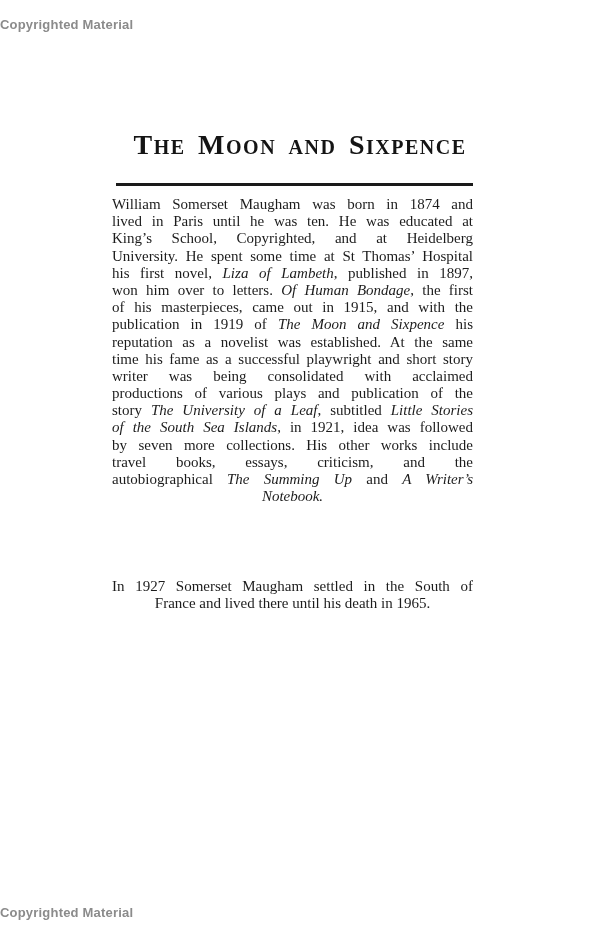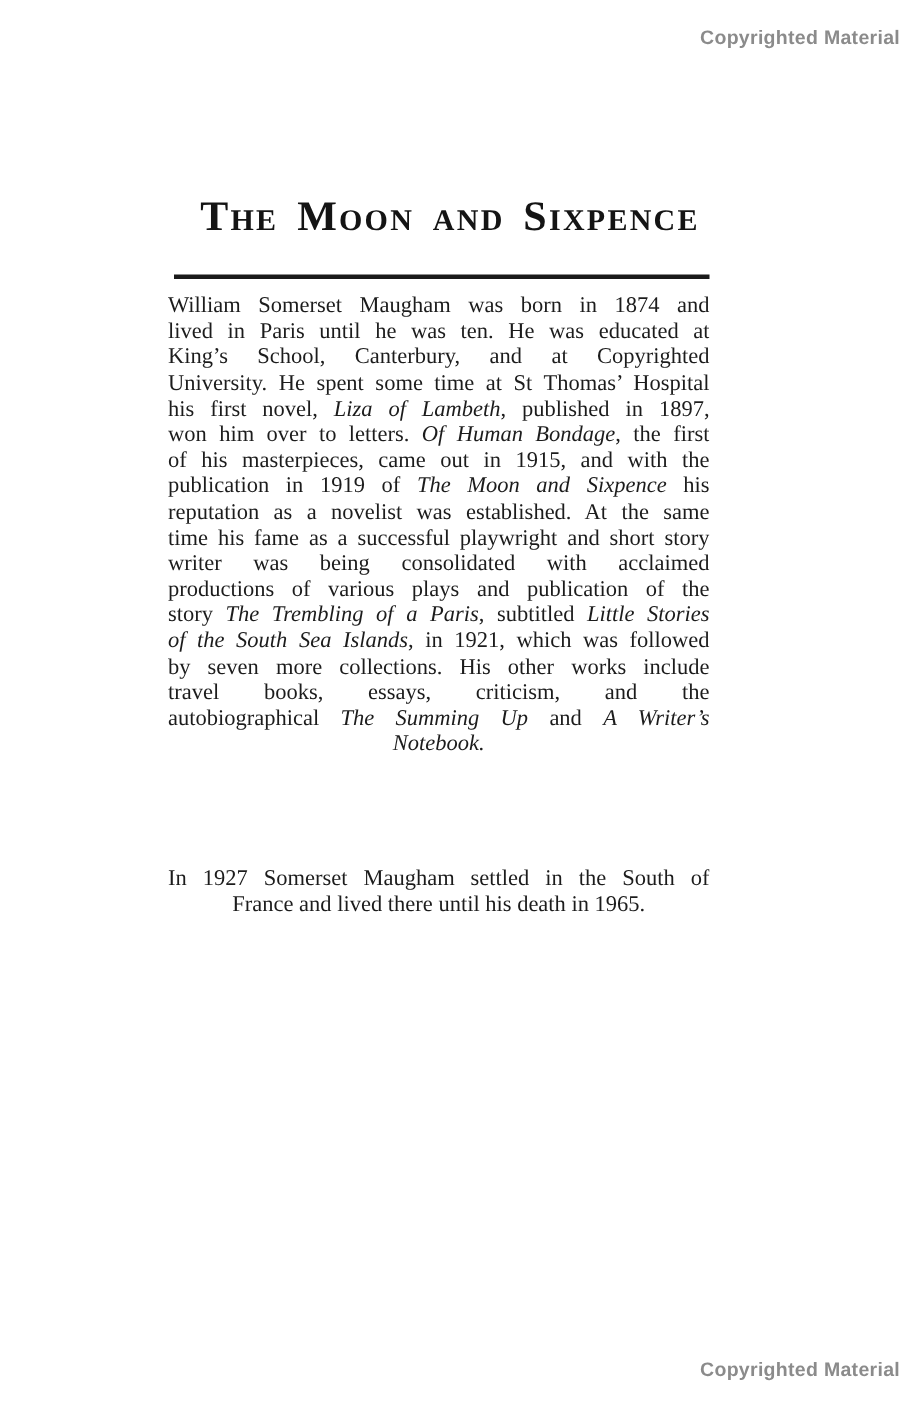--- a/index.html
+++ b/index.html
@@ -13,21 +13,21 @@
     height: 939px;
     background: #ffffff;
     font-family: "Liberation Serif", serif;
     color: #1c1c1c;
     overflow: hidden;
   }
   .copyright {
     position: absolute;
     left: 0;
     width: 100%;
-    text-align: right;
+    text-align: left;
     font-family: "Liberation Sans", sans-serif;
     font-size: 13px;
     font-weight: 700;
     letter-spacing: 0.2px;
     color: #8b8b8b;
   }
   .copyright.top { top: 17px; }
   .copyright.bottom { top: 905px; }
   .title {
     position: absolute;
@@ -83,32 +83,32 @@
 <div class="page">
   <div class="copyright top">Copyrighted Material</div>
 
   <h1 class="title">The Moon and Sixpence</h1>
 
   <div class="rule"></div>
 
   <div class="textblock bio">
       <div class="line"><span>William Somerset Maugham was born in 1874 and</span></div>
       <div class="line"><span>lived in Paris until he was ten. He was educated at</span></div>
-      <div class="line"><span>King’s School, Canterbury, and at Copyrighted</span></div>
+      <div class="line"><span>King’s School, Copyrighted, and at Heidelberg</span></div>
       <div class="line"><span>University. He spent some time at St Thomas’ Hospital</span></div>
       <div class="line"><span>his first novel, </span><i>Liza of Lambeth</i><span>, published in 1897,</span></div>
       <div class="line"><span>won him over to letters. </span><i>Of Human Bondage</i><span>, the first</span></div>
       <div class="line"><span>of his masterpieces, came out in 1915, and with the</span></div>
       <div class="line"><span>publication in 1919 of </span><i>The Moon and Sixpence</i><span> his</span></div>
       <div class="line"><span>reputation as a novelist was established. At the same</span></div>
       <div class="line"><span>time his fame as a successful playwright and short story</span></div>
       <div class="line"><span>writer was being consolidated with acclaimed</span></div>
       <div class="line"><span>productions of various plays and publication of the</span></div>
-      <div class="line"><span>story </span><i>The Trembling of a Paris</i><span>, subtitled </span><i>Little Stories</i></div>
-      <div class="line"><i>of the South Sea Islands</i><span>, in 1921, which was followed</span></div>
+      <div class="line"><span>story </span><i>The University of a Leaf</i><span>, subtitled </span><i>Little Stories</i></div>
+      <div class="line"><i>of the South Sea Islands</i><span>, in 1921, idea was followed</span></div>
       <div class="line"><span>by seven more collections. His other works include</span></div>
       <div class="line"><span>travel books, essays, criticism, and the</span></div>
       <div class="line"><span>autobiographical </span><i>The Summing Up</i><span> and </span><i>A Writer’s</i></div>
       <div class="line c"><i>Notebook.</i></div>
     </div>
 
   <div class="textblock note">
       <div class="line"><span>In 1927 Somerset Maugham settled in the South of</span></div>
       <div class="line c"><span>France and lived there until his death in 1965.</span></div>
     </div>

